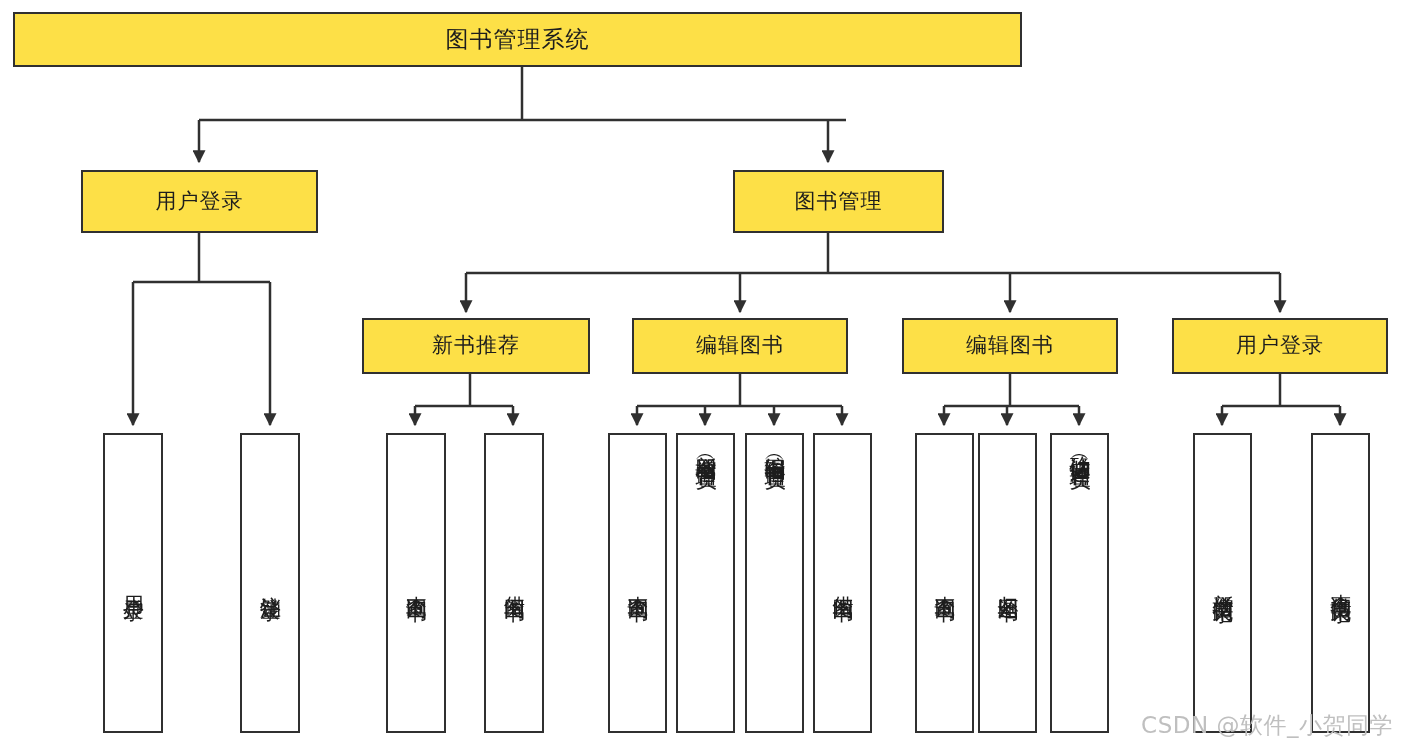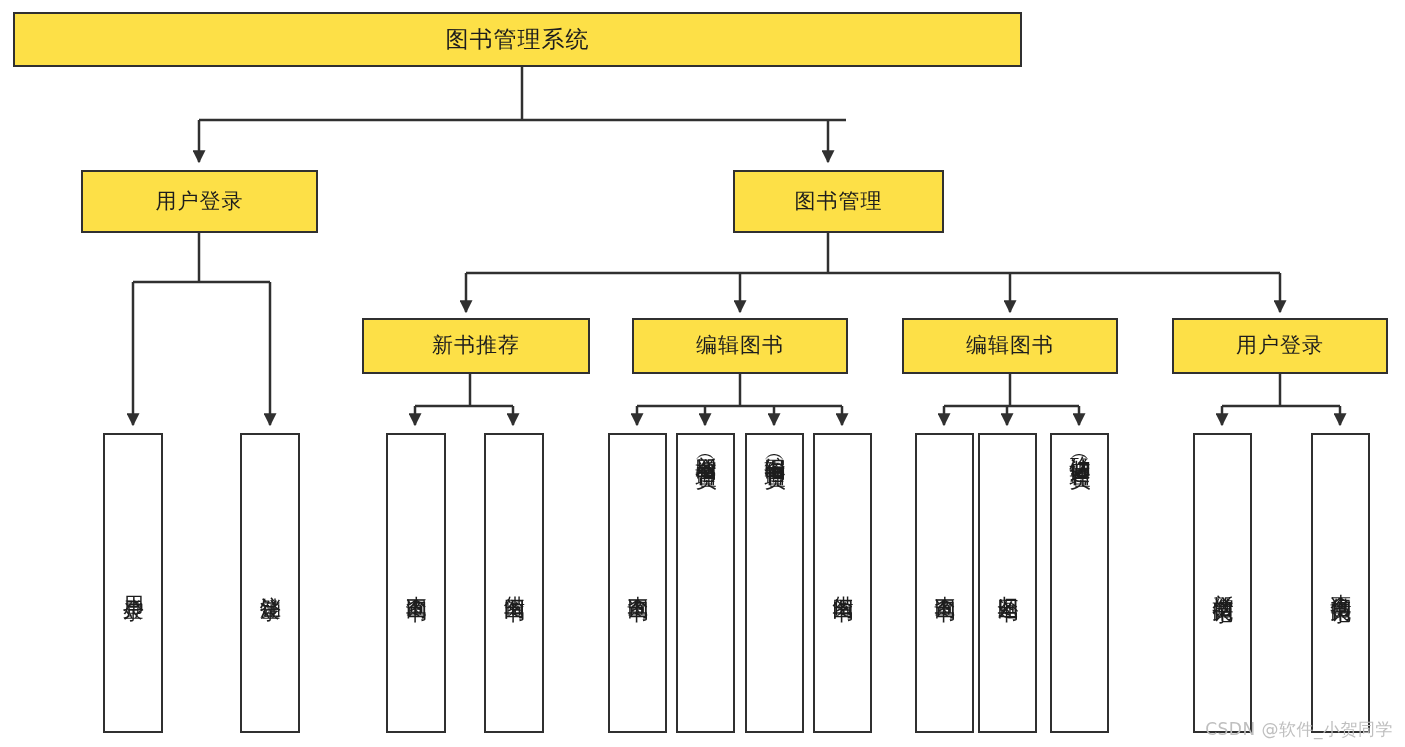--- a/index.html
+++ b/index.html
@@ -70,21 +70,21 @@
     font-size: 21px;
     color: #1d1d1d;
     line-height: 1.18;
     letter-spacing: 2px;
     white-space: nowrap;
   }
   #watermark {
     position: absolute;
     right: 12px;
     bottom: 6px;
-    font-size: 17px;
+    font-size: 23px;
     color: #bfbfbf;
     letter-spacing: 0.5px;
     white-space: nowrap;
     pointer-events: none;
   }
 </style>
 </head>
 <body>
 
 <div id="diagram-root">

